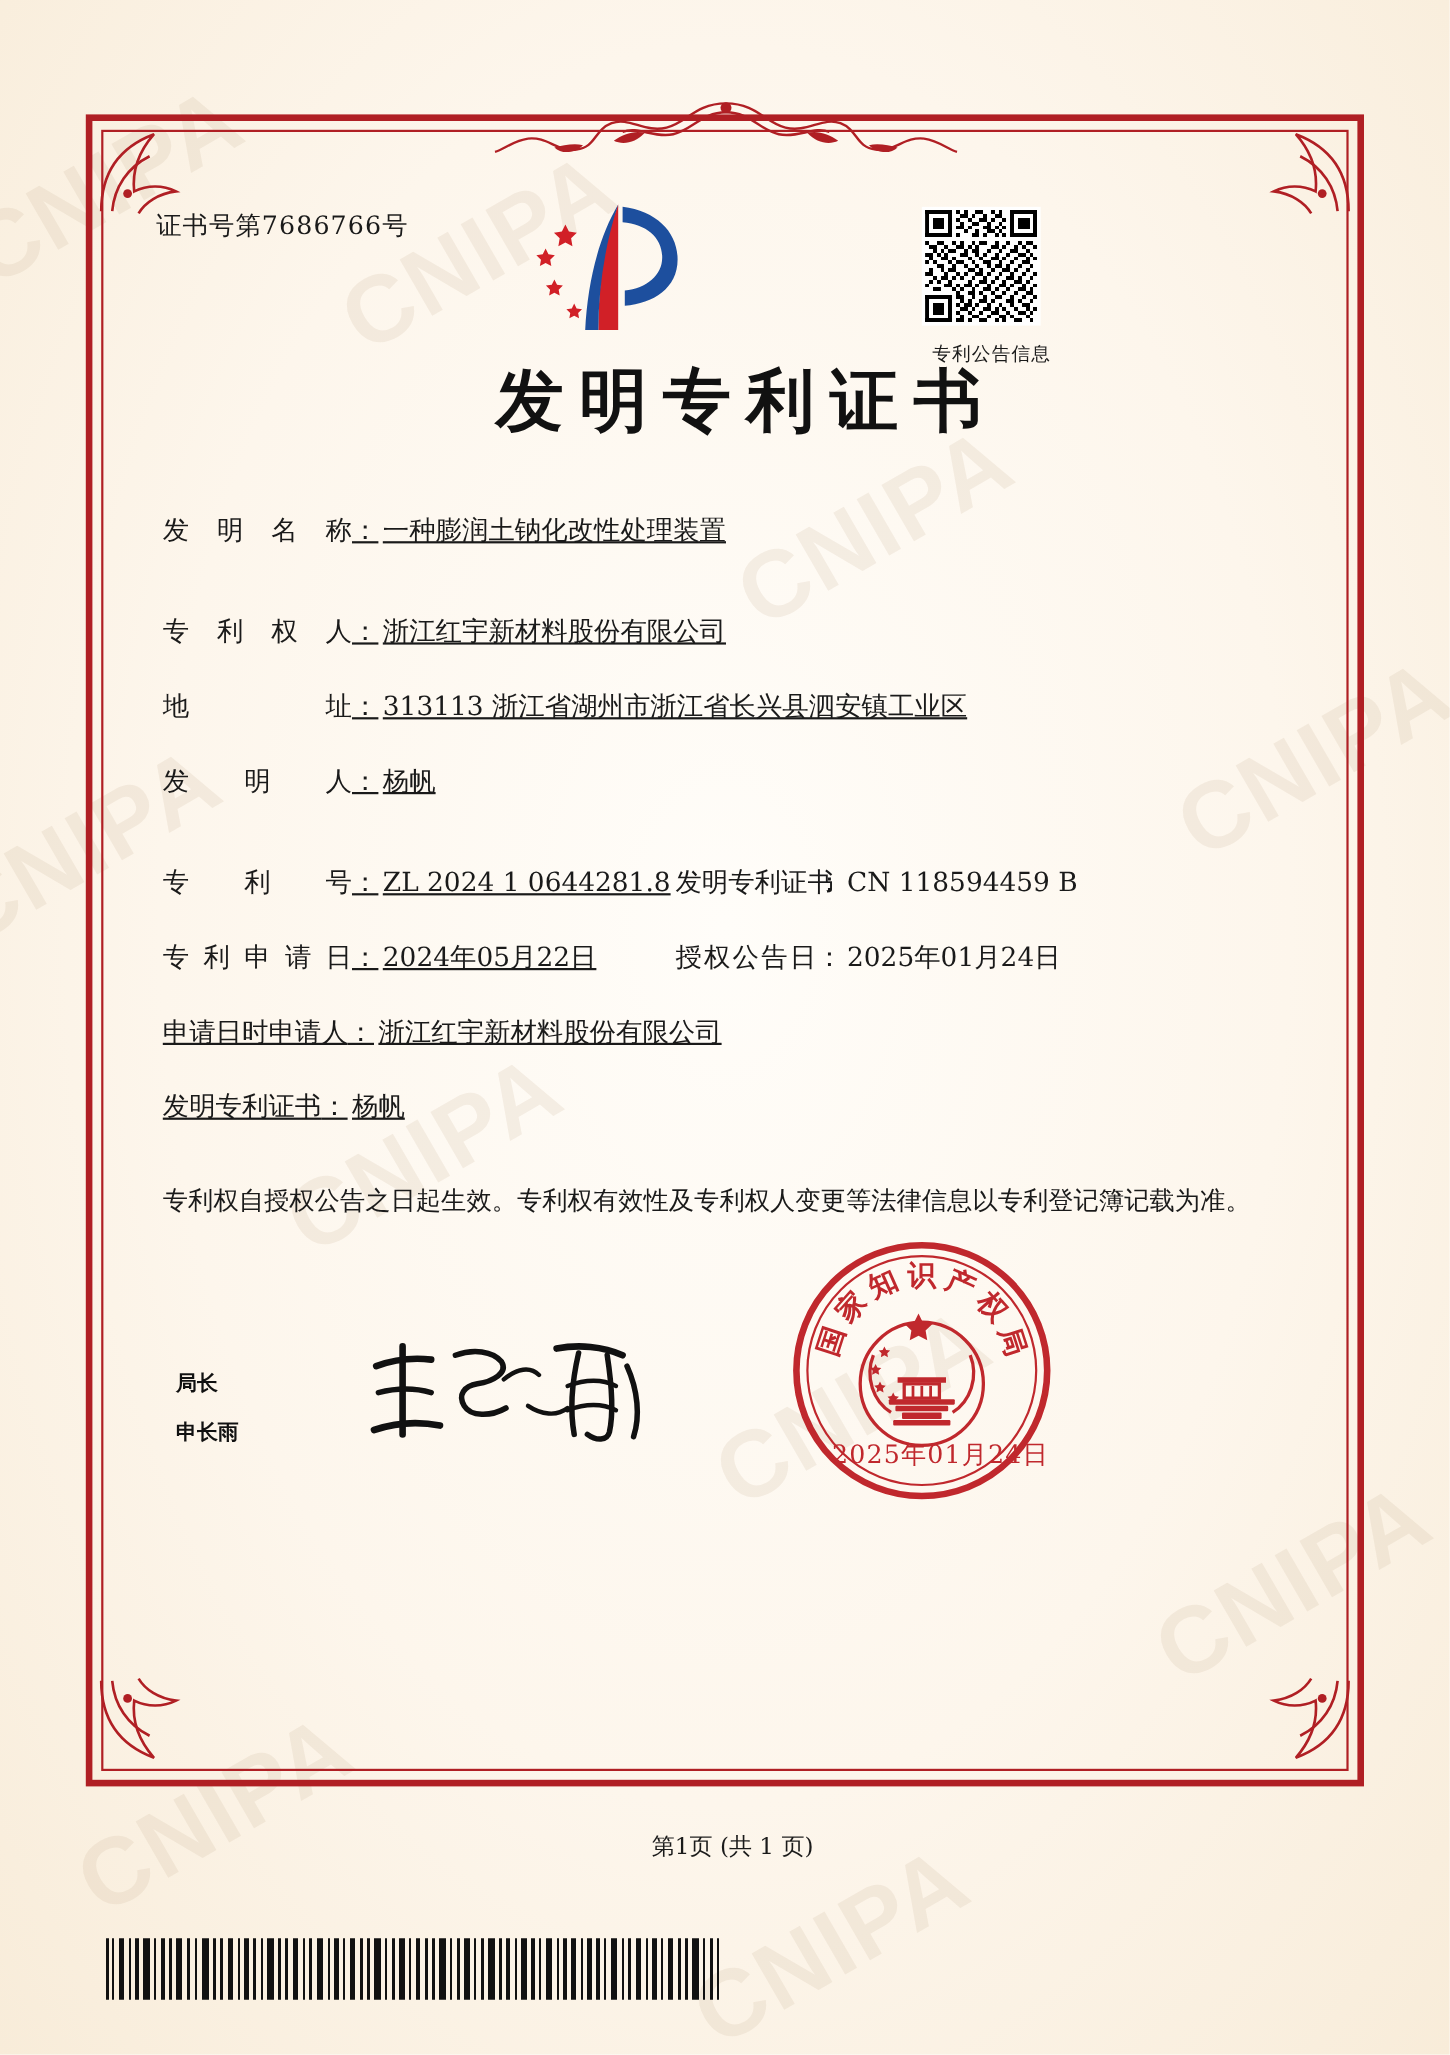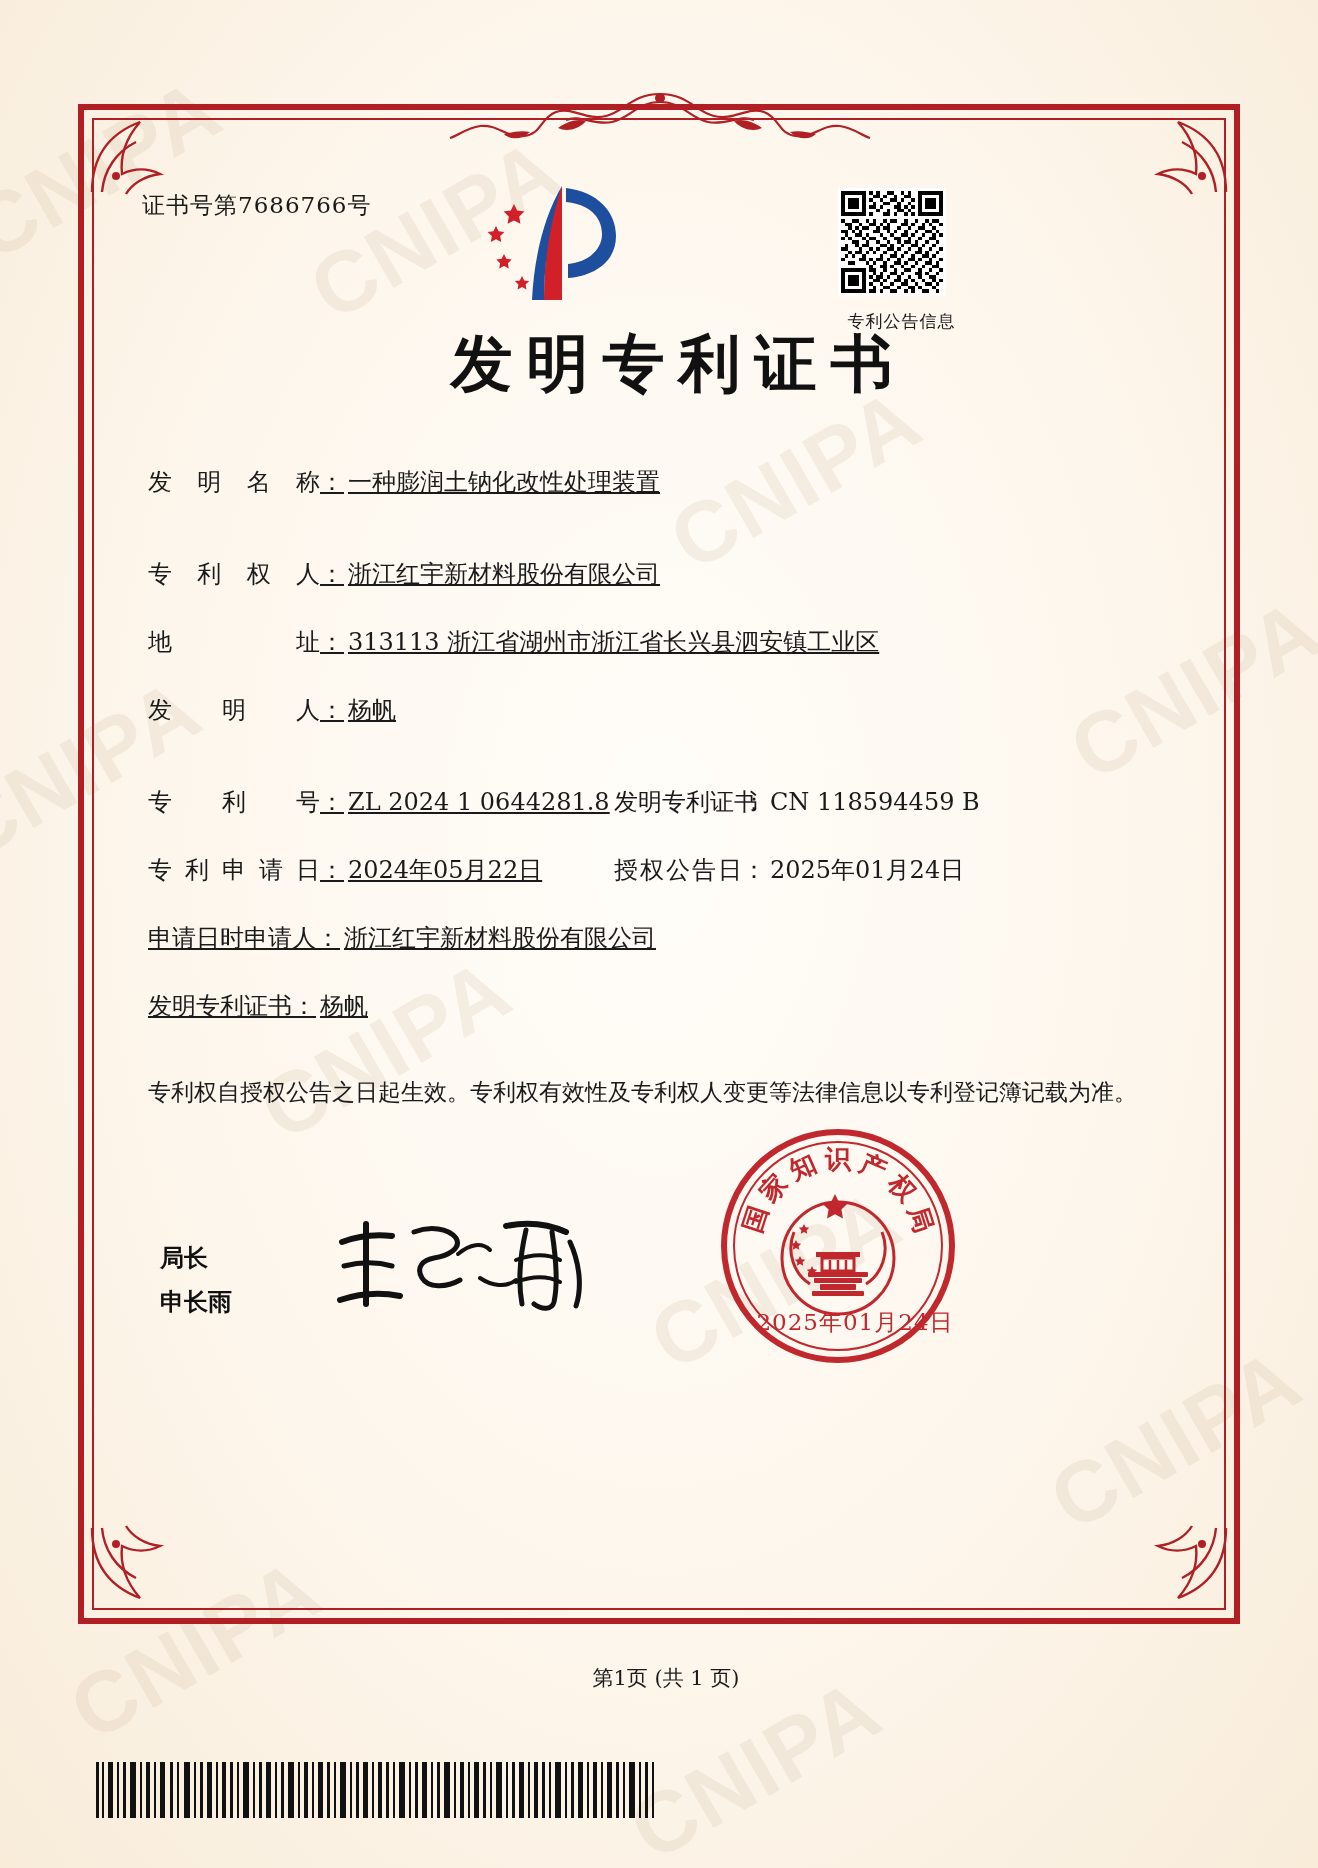--- a/index.html
+++ b/index.html
@@ -181,21 +181,21 @@
     font-size: 23px;
     line-height: 44px;
     color: #1a1a1a;
   }
   .para-indent { text-indent: 48px; }
 
   .signature-block {
     position: absolute;
     left: 160px;
     top: 1236px;
-    font-size: 24px;
+    font-size: 19px;
     line-height: 44px;
     color: #111;
     font-weight: 700;
   }
 
   .handwriting {
     position: absolute;
     left: 330px;
     top: 1208px;
     width: 270px;

